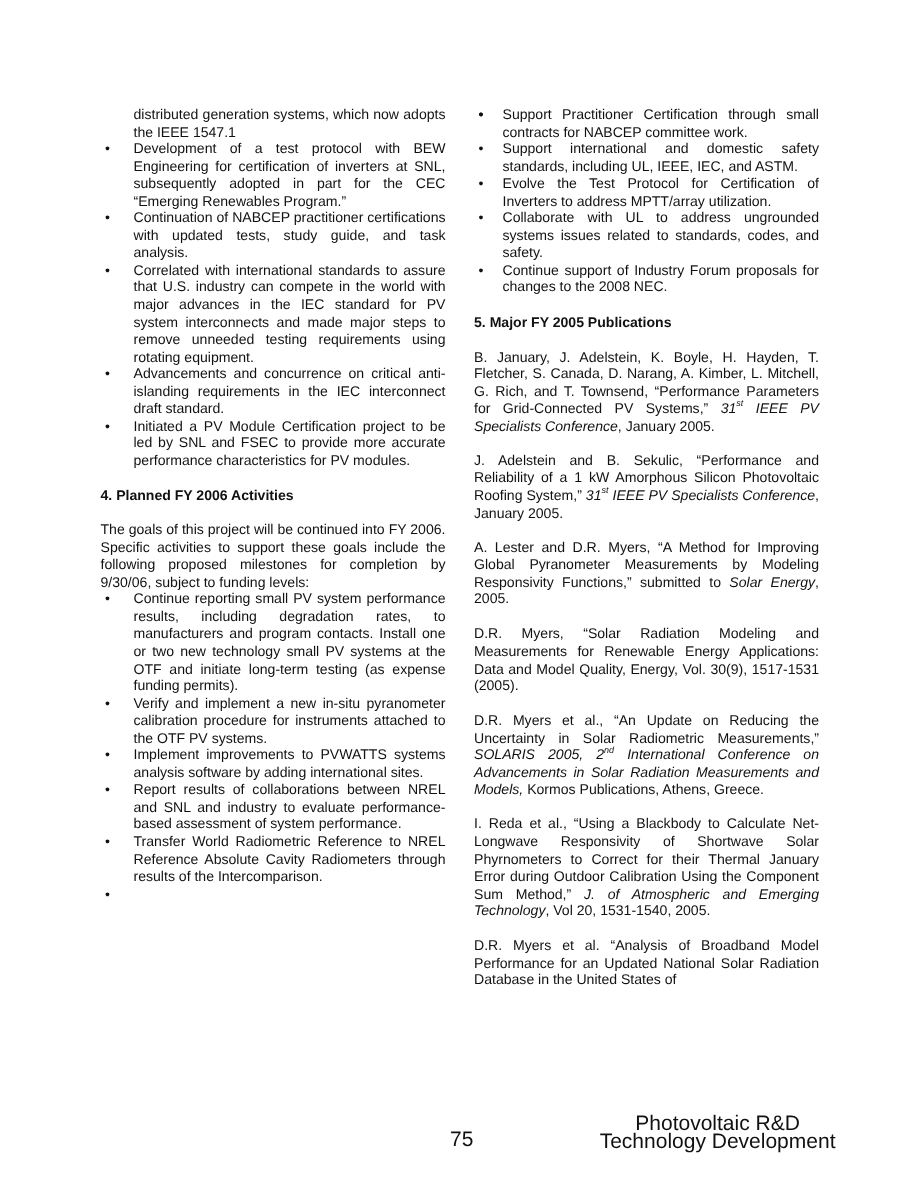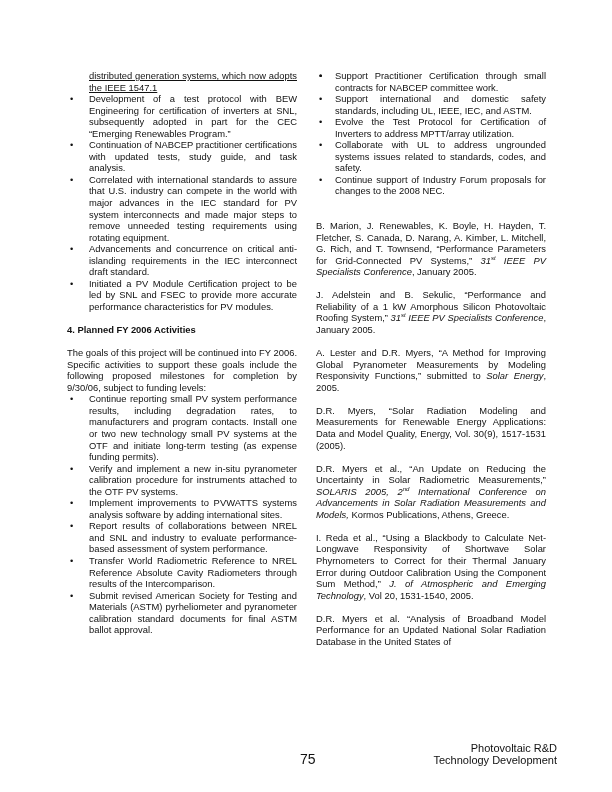--- a/index.html
+++ b/index.html
@@ -2,32 +2,32 @@
 <html><head>
 <meta charset="utf-8">
 <style>
   html, body { margin:0; padding:0; background:#ffffff; }
   body { width:612px; height:792px; position:relative; overflow:hidden;
          font-family:"Liberation Sans", sans-serif; color:#111; font-size:9.4px; line-height:11.55px; }
   .col { position:absolute; top:70px; width:230px; }
   #left { left:67px; }
   #right { left:316px; }
   p { margin:0; text-align:justify; }
-  .cont { padding-left:22px;text-decoration:underline; }
+  .cont { padding-left:22px; }
   ul { list-style:none; margin:0; padding:0; }
   li { position:relative; padding-left:22px; text-align:justify; }
   li .bullet { position:absolute; left:3px; top:0; }
   .right li { padding-left:19px; }
   h2 { font-size:9.4px; font-weight:bold; margin:0; line-height:11.55px; }
   .gap { height:11.55px; }
   .ref { margin:0; }
   i { font-style:italic; }
   sup { font-size:6px; line-height:0; vertical-align:super; font-style:italic; }
   #footer-page { position:absolute; left:300px; top:754px; font-size:14px; }
-  #footer-title { position:absolute; right:55px; top:743px; text-align:right; font-size:11px; line-height:11.5px; }
+  #footer-title { position:absolute; right:55px; top:743px; text-align:center; font-size:14px; line-height:11.5px; }
 </style>
 </head>
 <body>
 
 <div id="left" class="col">
   <p class="cont">distributed generation systems, which now adopts the IEEE 1547.1</p>
   <ul>
     <li><span class="bullet">•</span><span>Development of a test protocol with BEW Engineering for certification of inverters at SNL, subsequently adopted in part for the CEC “Emerging Renewables Program.”</span></li>
     <li><span class="bullet">•</span><span>Continuation of NABCEP practitioner certifications with updated tests, study guide, and task analysis.</span></li>
     <li><span class="bullet">•</span><span>Correlated with international standards to assure that U.S. industry can compete in the world with major advances in the IEC standard for PV system interconnects and made major steps to remove unneeded testing requirements using rotating equipment.</span></li>
@@ -37,37 +37,38 @@
   <div class="gap"></div>
   <h2>4.  Planned FY 2006 Activities</h2>
   <div class="gap"></div>
   <p>The goals of this project will be continued into FY 2006.  Specific activities to support these goals include the following proposed milestones for completion by 9/30/06, subject to funding levels:</p>
   <ul>
     <li><span class="bullet">•</span><span>Continue reporting small PV system performance results, including degradation rates, to manufacturers and program contacts. Install one or two new technology small PV systems at the OTF and initiate long-term testing (as expense funding permits).</span></li>
     <li><span class="bullet">•</span><span>Verify and implement a new in-situ pyranometer calibration procedure for instruments attached to the OTF PV systems.</span></li>
     <li><span class="bullet">•</span><span>Implement improvements to PVWATTS systems analysis software by adding international sites.</span></li>
     <li><span class="bullet">•</span><span>Report results of collaborations between NREL and SNL and industry to evaluate performance-based assessment of system performance.</span></li>
     <li><span class="bullet">•</span><span>Transfer World Radiometric Reference to NREL Reference Absolute Cavity Radiometers through results of the Intercomparison.</span></li>
-    <li><span class="bullet">•</span><span>Submit revised American Society for Testing and Materials (ASTM) pyrheliometer and pyranometer calibration standard documents for final ASTM ballot approval.</span></li>
+    <li><span class="bullet">•</span></li>
   </ul>
 </div>
 
 <div id="right" class="col right">
   <ul>
     <li><span class="bullet">•</span></li>
     <li><span class="bullet">•</span><span>Support Practitioner Certification through small contracts for NABCEP committee work.</span></li>
     <li><span class="bullet">•</span><span>Support international and domestic safety standards, including UL, IEEE, IEC, and ASTM.</span></li>
     <li><span class="bullet">•</span><span>Evolve the Test Protocol for Certification of Inverters to address MPTT/array utilization.</span></li>
     <li><span class="bullet">•</span><span>Collaborate with UL to address ungrounded systems issues related to standards, codes, and safety.</span></li>
     <li><span class="bullet">•</span><span>Continue support of Industry Forum proposals for changes to the 2008 NEC.</span></li>
   </ul>
   <div class="gap"></div>
+  <h2>5.  Major FY 2005 Publications</h2>
   <div class="gap"></div>
 
-  <p class="ref"><span>B. Marion, J. Renewables, K. Boyle, H. Hayden, T. Fletcher, S. Canada, D. Narang, A. Kimber, L. Mitchell, G. Rich, and T. Townsend, “Performance Parameters for Grid-Connected PV Systems,” </span><i>31</i><sup>st</sup><i> IEEE PV Specialists Conference</i><span>, January 2005.</span></p>
+  <p class="ref"><span>B. January, J. Adelstein, K. Boyle, H. Hayden, T. Fletcher, S. Canada, D. Narang, A. Kimber, L. Mitchell, G. Rich, and T. Townsend, “Performance Parameters for Grid-Connected PV Systems,” </span><i>31</i><sup>st</sup><i> IEEE PV Specialists Conference</i><span>, January 2005.</span></p>
   <div class="gap"></div>
   <p class="ref"><span>J. Adelstein and B. Sekulic, “Performance and Reliability of a 1 kW Amorphous Silicon Photovoltaic Roofing System,” </span><i>31</i><sup>st</sup><i> IEEE PV Specialists Conference</i><span>, January 2005.</span></p>
   <div class="gap"></div>
   <p class="ref"><span>A. Lester and D.R. Myers, “A Method for Improving Global Pyranometer Measurements by Modeling Responsivity Functions,” submitted to </span><i>Solar Energy</i><sup></sup><i></i><span>, 2005.</span></p>
   <div class="gap"></div>
   <p class="ref"><span>D.R. Myers, “Solar Radiation Modeling and Measurements for Renewable Energy Applications:  Data and Model Quality, Energy, Vol. 30(9), 1517-1531 (2005).</span><i></i><sup></sup><i></i><span></span></p>
   <div class="gap"></div>
   <p class="ref"><span>D.R. Myers et al., “An Update on Reducing the Uncertainty in Solar Radiometric Measurements,” </span><i>SOLARIS 2005, 2</i><sup>nd</sup><i> International Conference on Advancements in Solar Radiation Measurements and Models,</i><span> Kormos Publications, Athens, Greece.</span></p>
   <div class="gap"></div>
   <p class="ref"><span>I. Reda et al., “Using a Blackbody to Calculate Net-Longwave Responsivity of Shortwave Solar Phyrnometers to Correct for their Thermal January Error during Outdoor Calibration Using the Component Sum Method,” </span><i>J. of Atmospheric and Emerging Technology</i><sup></sup><i></i><span>, Vol 20, 1531-1540, 2005.</span></p>

